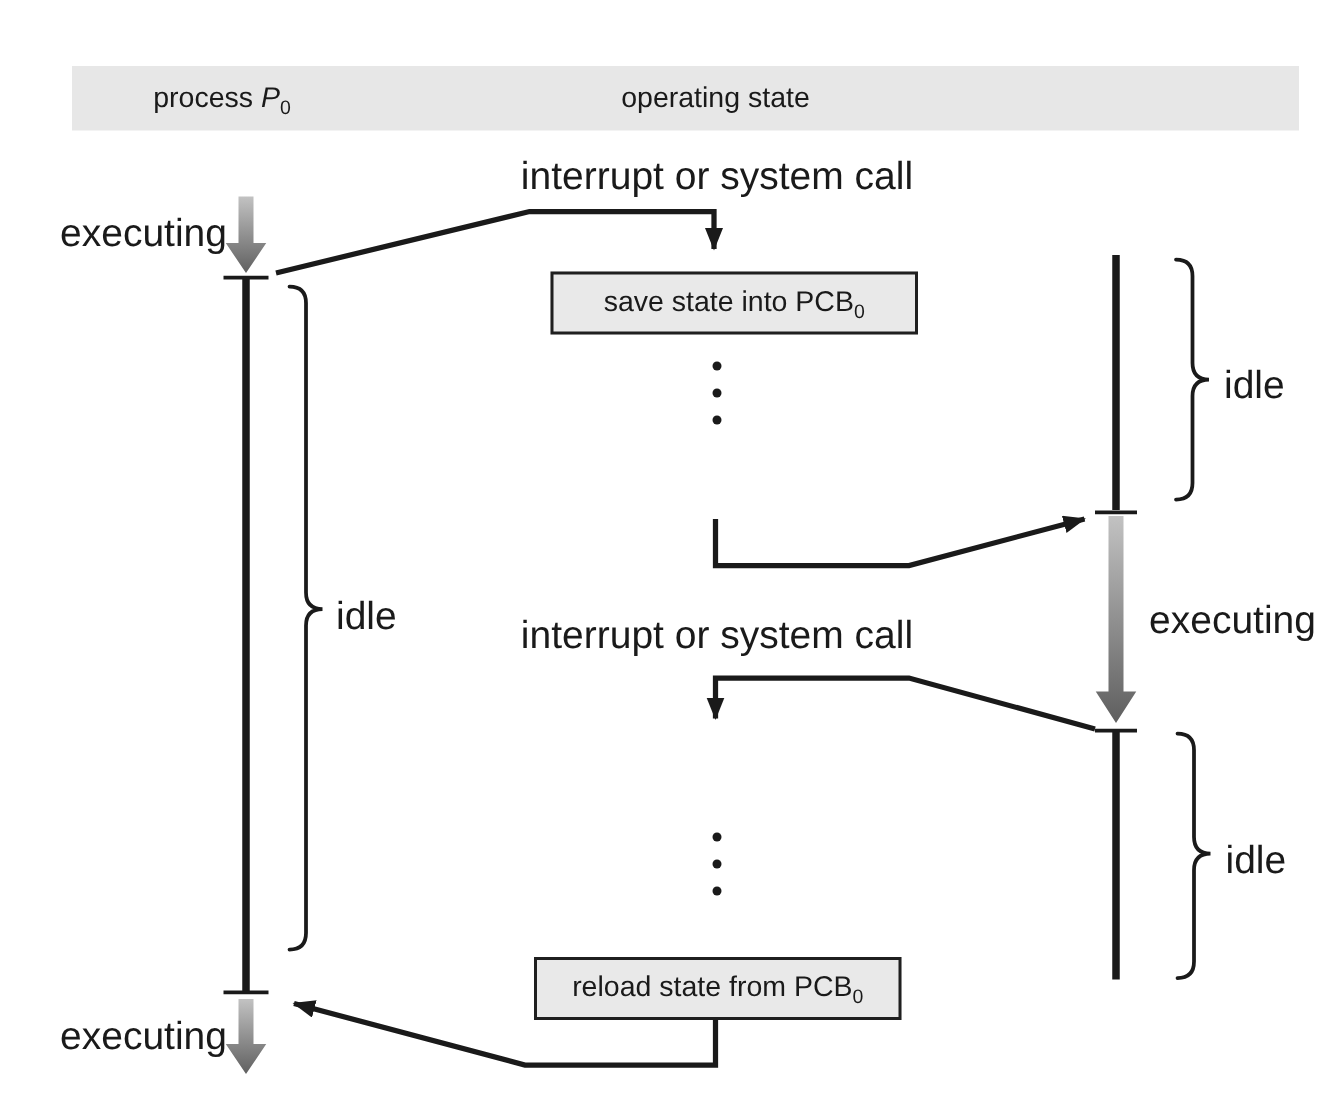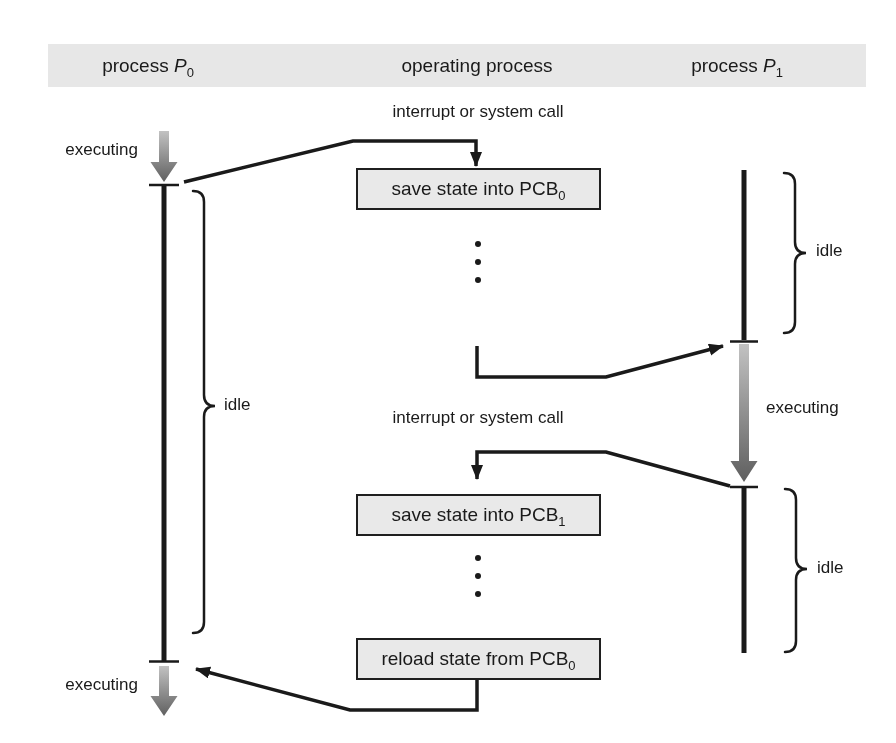--- a/index.html
+++ b/index.html
@@ -6,21 +6,21 @@
     --background:#ffffff; --header-bg:#e7e7e7; --box-fill:#e9e9e9; --box-border:#1f1f1f;
     --line:#1a1a1a; --text:#1a1a1a; --gray-arrow-light:#c2c2c2; --gray-arrow-dark:#5e5e5e;
   }
   html,body{margin:0;padding:0;}
   body{background:var(--background);font-family:"Liberation Sans", sans-serif;color:var(--text);}
   #stage{position:relative;width:896px;height:743px;background:var(--background);overflow:hidden;}
   #diagram-svg{position:absolute;left:0;top:0;}
   .hdr-bar{position:absolute;left:48px;top:44px;width:818px;height:43px;background:var(--header-bg);}
   .hdr-label{position:absolute;top:44px;height:59px;line-height:43px;width:200px;text-align:center;
              font-size:19px;white-space:nowrap;}
-  .lbl{position:absolute;font-size:17px;white-space:nowrap;}
+  .lbl{position:absolute;font-size:26px;white-space:nowrap;}
   .lbl.center{text-align:center;}
   .lbl.right{text-align:right;}
   i{font-style:italic;}
   sub{font-size:13px;line-height:0;}
   .box{position:absolute;left:356px;width:241px;height:38px;background:var(--box-fill);
        border:2px solid var(--box-border);display:flex;align-items:center;justify-content:center;
        font-size:19px;white-space:nowrap;}
   .stroke{stroke:var(--line);fill:none;}
   .fillline{fill:var(--line);}
 </style>
@@ -79,39 +79,33 @@
       <circle cx="478" cy="558" r="3" class="fillline"></circle>
       <circle cx="478" cy="576" r="3" class="fillline"></circle>
       <circle cx="478" cy="594" r="3" class="fillline"></circle>
     </g>
   </svg>
 
   <div class="hdr-bar"></div>
   <div class="hdr-label" style="left:48px;">
     <span>process </span><i>P</i><sub>0</sub>
   </div>
-  <div class="hdr-label" style="left:377px;">operating process</div>
-  <div class="hdr-label" style="left:637px;">
-    <span>process </span><i>P</i><sub>1</sub>
-  </div>
+  <div class="hdr-label" style="left:377px;">operating state</div>
 
   <div class="lbl center" style="left:328px;top:102px;width:300px;">interrupt or system call</div>
   <div class="lbl center" style="left:328px;top:408px;width:300px;">interrupt or system call</div>
 
   <div class="lbl right" style="left:40px;top:140px;width:98px;">executing</div>
   <div class="lbl right" style="left:40px;top:675px;width:98px;">executing</div>
   <div class="lbl" style="left:766px;top:398px;">executing</div>
 
   <div class="lbl" style="left:224px;top:395px;">idle</div>
   <div class="lbl" style="left:816px;top:241px;">idle</div>
   <div class="lbl" style="left:817px;top:558px;">idle</div>
 
-  <div class="box" style="top:168px;">
+  <div class="box" style="top:181px;margin-left:11px;">
     <span><span>save state into PCB</span><sub>0</sub></span>
-  </div>
-  <div class="box" style="top:494px;">
-    <span><span>save state into PCB</span><sub>1</sub></span>
   </div>
   <div class="box" style="top:638px;">
     <span><span>reload state from PCB</span><sub>0</sub></span>
   </div>
 
 </div>
 
 </body></html>

